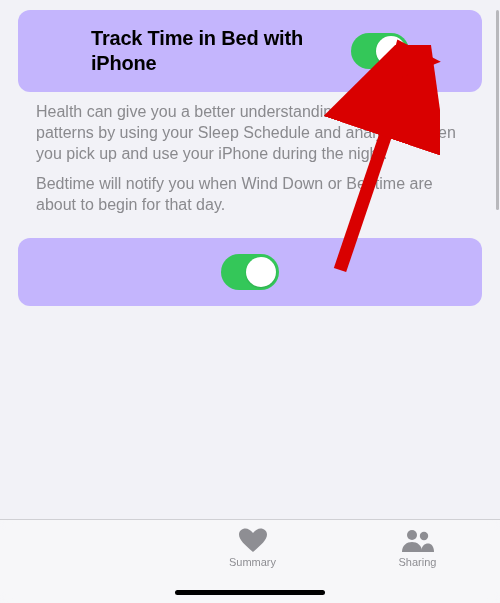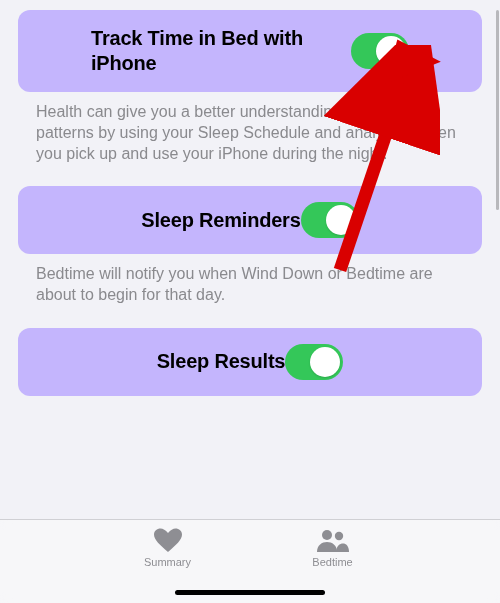--- a/index.html
+++ b/index.html
@@ -60,21 +60,21 @@
     .tabbar {
       position: absolute;
       bottom: 0;
       left: 0;
       width: 100%;
       height: 84px;
       background: #f8f8f9cc;
       backdrop-filter: blur(6px);
       border-top: 0.5px solid #d0d0d4;
       display: flex;
-      justify-content: center;
+      justify-content: flex-end;
       align-items: flex-start;
       padding-top: 8px;
     }
     .tab-item {
       display: flex;
       flex-direction: column;
       align-items: center;
       gap: 2px;
       width: 33%;
     }
@@ -115,30 +115,23 @@
 <div class="content">
 
   <div class="setting-card card-track">
     <div class="setting-title two-line">Track Time in Bed with iPhone</div>
     <div class="toggle">
       <div class="toggle-thumb"></div>
     </div>
   </div>
   <div class="description">Health can give you a better understanding of your sleep patterns by using your Sleep Schedule and analyzing when you pick up and use your iPhone during the night.</div>
 
-  <div class="setting-card card-reminders">
-    <div class="setting-title">Sleep Reminders</div>
-    <div class="toggle">
-      <div class="toggle-thumb"></div>
-    </div>
-  </div>
   <div class="description">Bedtime will notify you when Wind Down or Bedtime are about to begin for that day.</div>
 
   <div class="setting-card card-results">
-    <div class="setting-title">Sleep Results</div>
     <div class="toggle">
       <div class="toggle-thumb"></div>
     </div>
   </div>
 
 </div>
 
 <div class="scroll-indicator"></div>
 
 <svg class="arrow-overlay" width="140" height="240">
@@ -164,16 +157,16 @@
     </svg>
     <span class="tab-label">Summary</span>
   </div>
   <div class="tab-item">
     <svg width="34" height="26" viewBox="0 0 34 26">
       <circle cx="11" cy="7" r="5" fill="#8e8e93"></circle>
       <circle cx="23" cy="8" r="4.2" fill="#8e8e93"></circle>
       <path d="M1 24 C1 17 6 14 11 14 C16 14 21 17 21 24 Z" fill="#8e8e93"></path>
       <path d="M20 24 C20 18 24 15.5 27 15.5 C30 15.5 33 18 33 24 Z" fill="#8e8e93"></path>
     </svg>
-    <span class="tab-label">Bedtime</span>
+    <span class="tab-label">Sharing</span>
   </div>
   <div class="home-indicator"></div>
 </div>
 
 </body></html>

